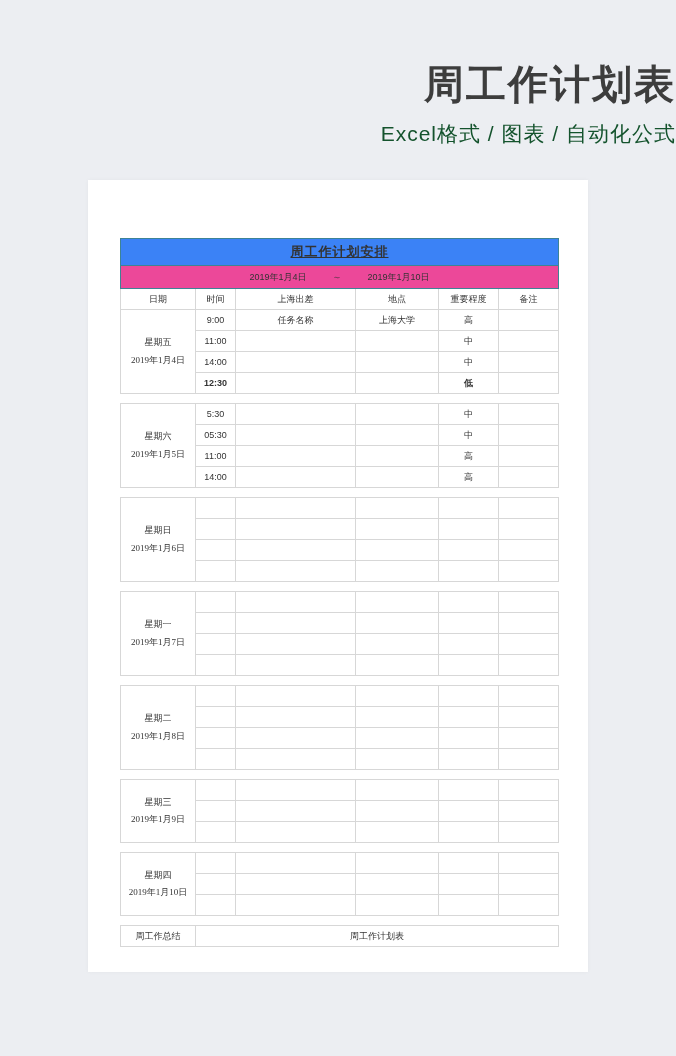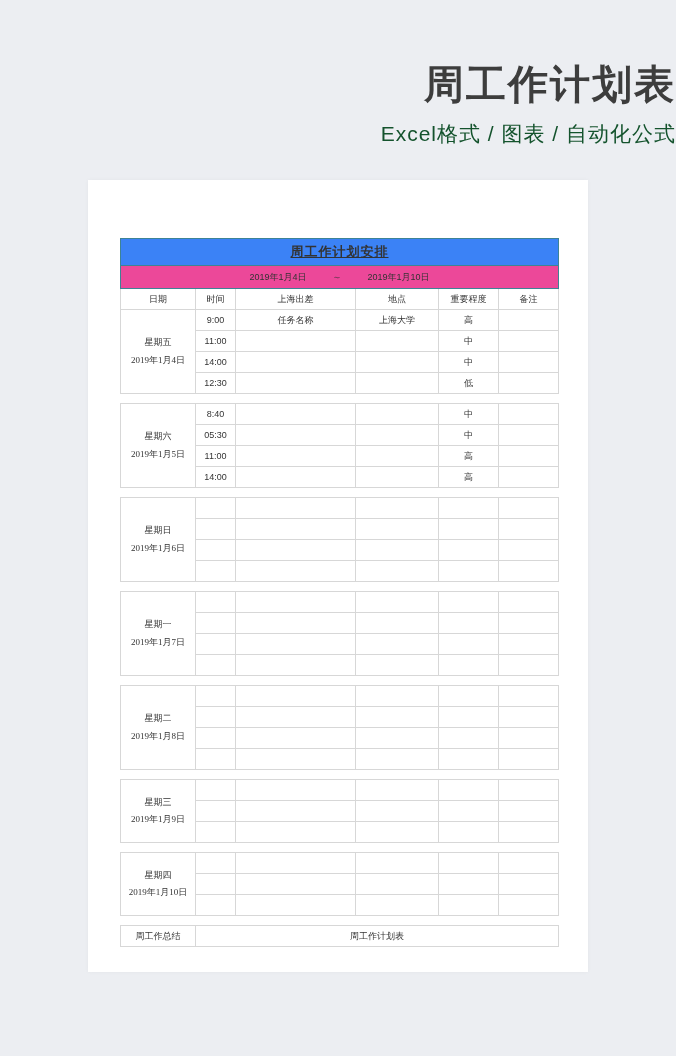--- a/index.html
+++ b/index.html
@@ -98,21 +98,21 @@
     font-family: Liberation Serif, serif;
   }
   .spacer td {
     border: none !important;
     height: 9px !important;
     background: transparent;
   }
   .c-red { color: #e8322a; }
   .c-orange { color: #f0a81e; }
   .c-yellow { color: #f2c200; }
-  .c-green { color: #3fb449; }
+  .c-green { color: #3fb449; font-weight: bold; }
   .summary td {
     height: 58px;
     font-size: 9px;
     font-family: Liberation Serif, serif;
   }
   .summary .label { width: 75px; }
   .summary .body { color: #333; }
 </style>
 </head>
 <body>
@@ -183,21 +183,21 @@
               <td></td>
             </tr>
             <tr class="spacer">
               <td colspan="6"></td>
             </tr>
             <tr>
               <td class="daycell" rowspan="4">
                 <div>星期六</div>
                 <div>2019年1月5日</div>
               </td>
-              <td class="c-orange">8:40</td>
+              <td class="c-orange">5:30</td>
               <td class=""></td>
               <td class=""></td>
               <td class="c-orange">中</td>
               <td></td>
             </tr>
             <tr>
               <td class="c-orange">05:30</td>
               <td class=""></td>
               <td class=""></td>
               <td class="c-orange">中</td>

